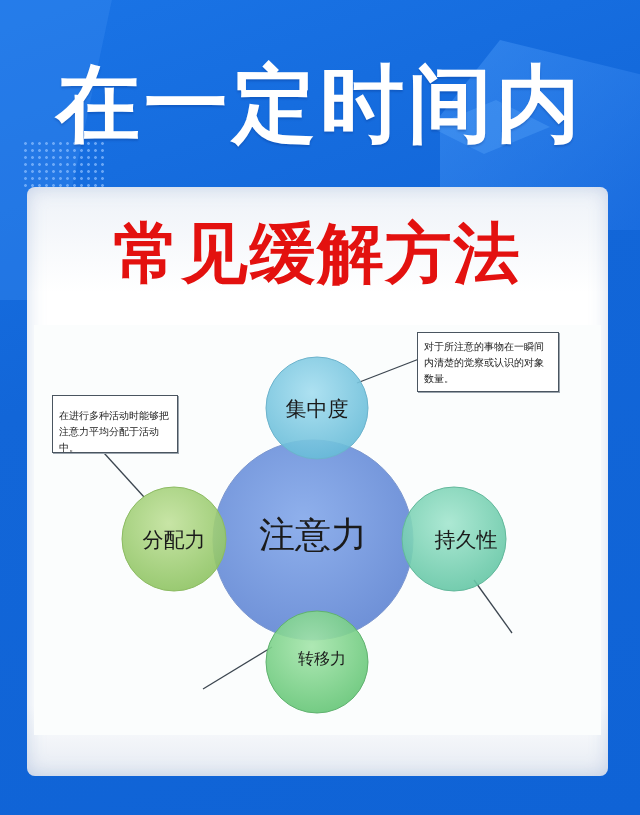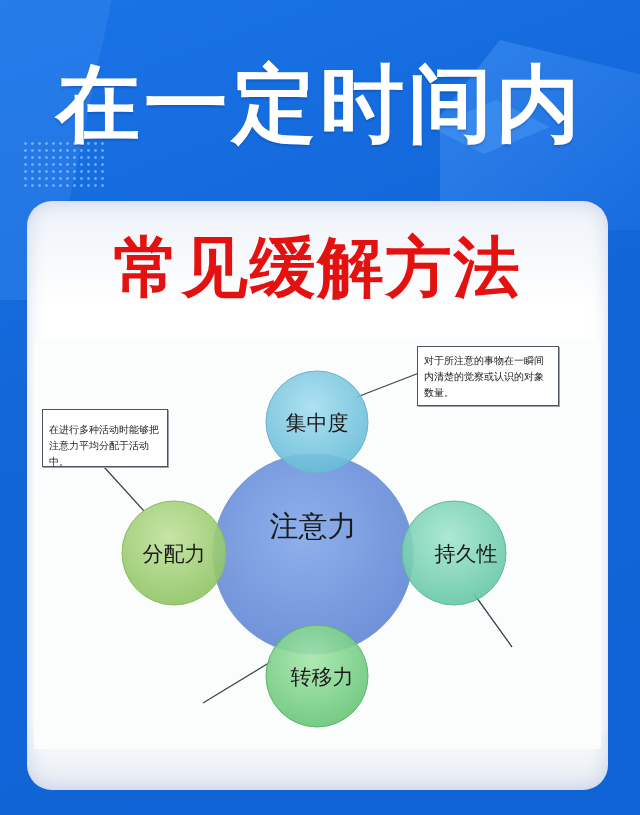--- a/index.html
+++ b/index.html
@@ -34,23 +34,22 @@
 
   .main-title {
     position: absolute; left: 0; top: 48px; width: 640px;
     text-align: center; color: #ffffff;
     font-size: 84px; font-weight: bold; letter-spacing: 4px;
     text-shadow: 0 2px 2px rgba(0,40,120,0.25);
   }
   .card {
     position: absolute; left: 27px; top: 187px; width: 581px; height: 589px;
     background: linear-gradient(180deg, #eef2f8 0%, #ffffff 18%, #ffffff 88%, #e6ebf3 100%);
-    border-radius: 25px;
+    border-radius: 8px;
     box-shadow: inset 0 0 18px rgba(120,150,200,0.35);
-    margin-top: 14px;
   }
   .sub-title {
     position: absolute; left: 0; top: 22px; width: 100%;
     text-align: center; color: #e3110f;
     font-size: 66px; font-weight: bold; letter-spacing: 2px;
   }
   .diagram {
     position: absolute; left: 7px; top: 138px; width: 567px; height: 410px;
     background: #fbfdfd;
   }
@@ -112,22 +111,22 @@
       <line x1="169" y1="364" x2="238" y2="322" stroke="#3c4650" stroke-width="1.3"></line>
 
       <circle cx="279" cy="215" r="100" fill="url(#gC)" stroke="#7d98cf" stroke-width="1"></circle>
 
       <circle cx="283" cy="83" r="51" fill="url(#gT)" fill-opacity="0.9" stroke="#6cb3cc" stroke-width="1"></circle>
       <circle cx="140" cy="214" r="52" fill="url(#gL)" fill-opacity="0.9" stroke="#8cbb62" stroke-width="1"></circle>
       <circle cx="420" cy="214" r="52" fill="url(#gR)" fill-opacity="0.9" stroke="#62b89b" stroke-width="1"></circle>
       <circle cx="283" cy="337" r="51" fill="url(#gB)" fill-opacity="0.9" stroke="#60b26f" stroke-width="1"></circle>
     </svg>
 
-    <div class="circle-label" style="left:179px; top:168px; width:200px; font-size:29px;">注意力</div>
+    <div class="circle-label" style="left:179px; top:186px; width:200px; font-size:36px;">注意力</div>
     <div class="circle-label" style="left:233px; top:70px; width:100px; font-size:21px;">集中度</div>
     <div class="circle-label" style="left:90px; top:201px; width:100px; font-size:21px;">分配力</div>
     <div class="circle-label" style="left:370px; top:201px; width:124px; font-size:21px;">持久性</div>
-    <div class="circle-label" style="left:233px; top:324px; width:110px; font-size:21px;">转移力</div>
+    <div class="circle-label" style="left:233px; top:324px; width:110px; font-size:16px;">转移力</div>
 
     <div class="note" style="left:383px; top:7px; width:142px; height:60px;">对于所注意的事物在一瞬间内清楚的觉察或认识的对象数量。</div>
-    <div class="note" style="left:8px; top:70px; width:126px; height:58px; padding-top:12px;">在进行多种活动时能够把注意力平均分配于活动中。</div>
+    <div class="note" style="left:18px; top:70px; width:126px; height:58px; padding-top:12px;">在进行多种活动时能够把注意力平均分配于活动中。</div>
   </div>
 </div>
 
 </body></html>

